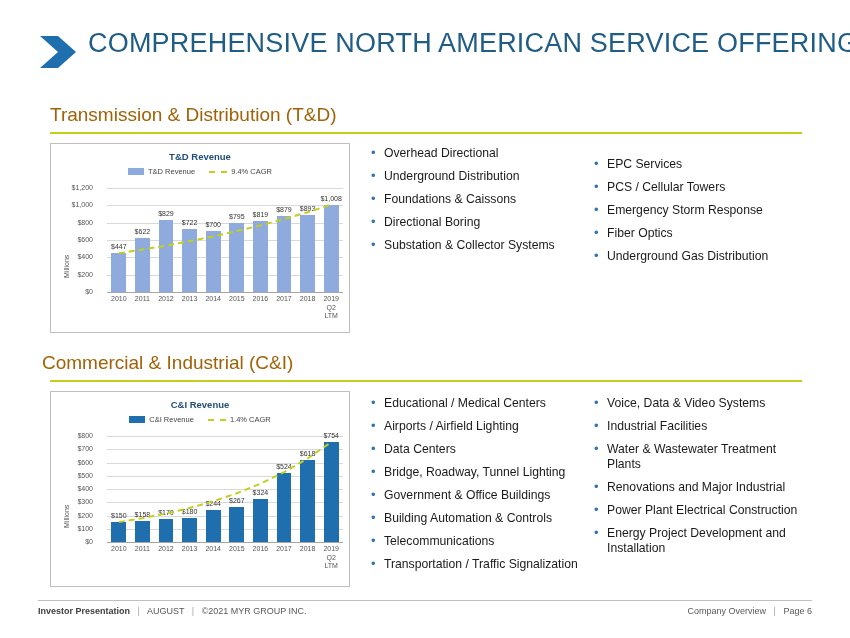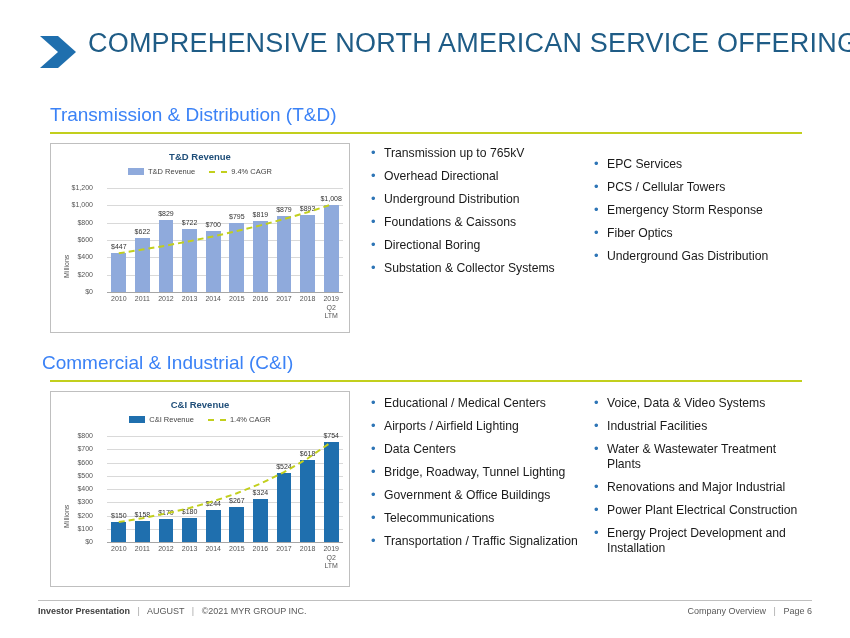--- a/index.html
+++ b/index.html
@@ -39,21 +39,21 @@
     letter-spacing: 0.2px;
     color: #1F5C86;
     font-weight: 400;
     white-space: nowrap;
   }
 
   
   .section-heading {
     position: absolute;
     font-size: 19px;
-    color: #3b82f6;
+    color: #a16207;
     font-weight: 400;
     white-space: nowrap;
   }
   .section-rule {
     position: absolute;
     height: 2px;
     background: #C2CF1D;
   }
 
   
@@ -269,21 +269,20 @@
         <div class="xtick" style="left: 237.8px; width: 29.6px; top: 113px;">2018</div>
         <div class="xtick" style="left: 261.4px; width: 29.6px; top: 113px;">2019
 Q2
 LTM</div>
       </div>
   </div>
 </div>
 
 <div class="bullet-col" style="left:371px; top:146px; width:210px;">
   <ul>
-    <li>Transmission up to 765kV</li>
     <li>Overhead Directional</li>
     <li>Underground  Distribution</li>
     <li>Foundations &amp; Caissons</li>
     <li>Directional Boring</li>
     <li>Substation &amp; Collector Systems</li>
   </ul>
 </div>
 
 <div class="bullet-col" style="left:594px; top:157px; width:215px;">
   <ul>
@@ -377,20 +376,21 @@
   </div>
 </div>
 
 <div class="bullet-col" style="left:371px; top:396px; width:215px;">
   <ul>
     <li>Educational / Medical Centers</li>
     <li>Airports / Airfield Lighting</li>
     <li>Data Centers</li>
     <li>Bridge, Roadway, Tunnel Lighting</li>
     <li>Government  &amp; Office Buildings</li>
+    <li>Building Automation  &amp; Controls</li>
     <li>Telecommunications</li>
     <li>Transportation / Traffic Signalization</li>
   </ul>
 </div>
 
 <div class="bullet-col" style="left:594px; top:396px; width:218px;">
   <ul>
     <li>Voice, Data &amp; Video Systems</li>
     <li>Industrial Facilities</li>
     <li>Water &amp; Wastewater Treatment Plants</li>

